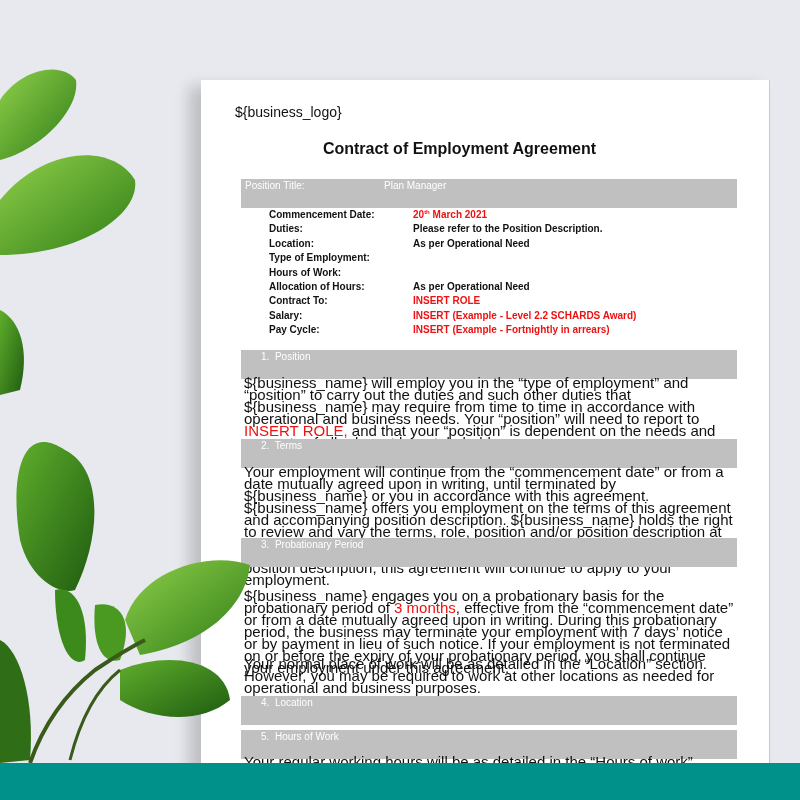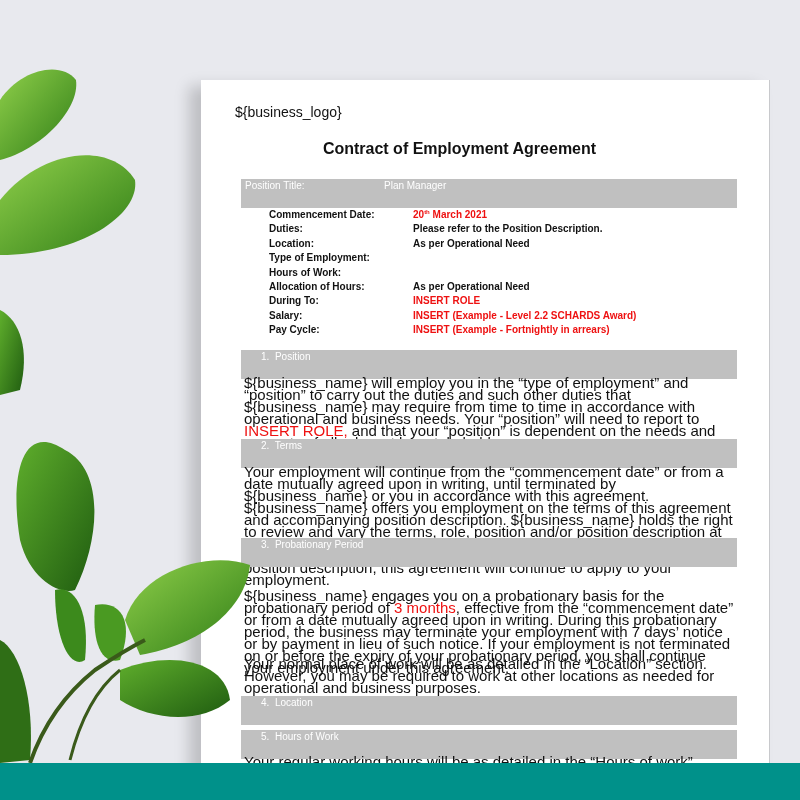--- a/index.html
+++ b/index.html
@@ -51,21 +51,21 @@
       <span class="k">Type of Employment:</span>
     </div>
     <div class="row">
       <span class="k">Hours of Work:</span>
     </div>
     <div class="row">
       <span class="k">Allocation of Hours:</span>
       <span class="v">As per Operational Need</span>
     </div>
     <div class="row">
-      <span class="k">During To:</span>
+      <span class="k">Contract To:</span>
       <span class="v red">INSERT ROLE</span>
     </div>
     <div class="row">
       <span class="k">Salary:</span>
       <span class="v red">INSERT (Example - Level 2.2 SCHARDS Award)</span>
     </div>
     <div class="row">
       <span class="k">Pay Cycle:</span>
       <span class="v red">INSERT (Example - Fortnightly in arrears)</span>
     </div>

